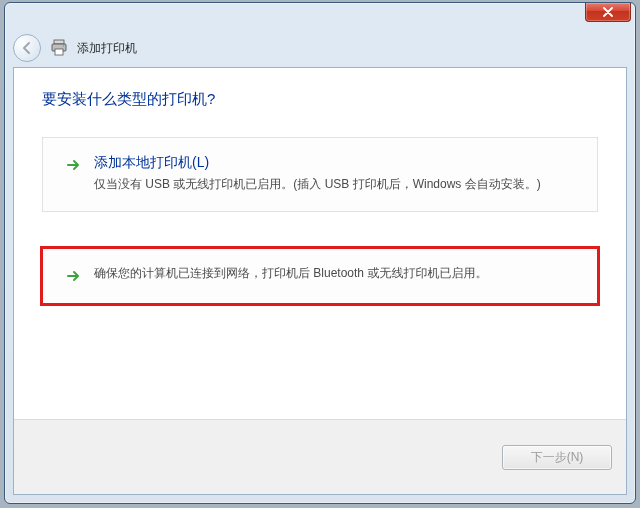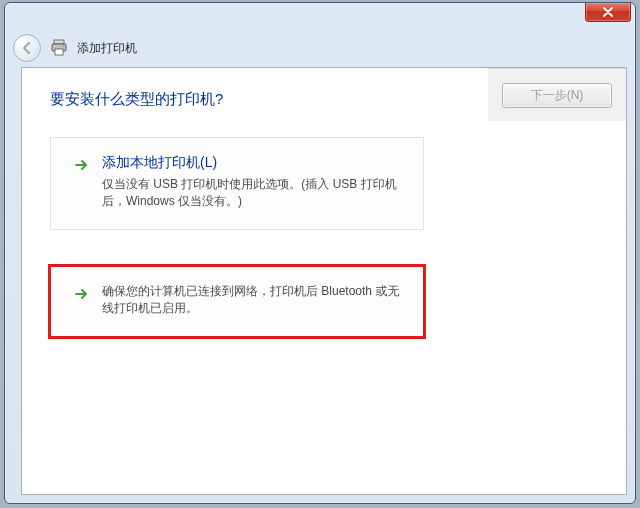--- a/index.html
+++ b/index.html
@@ -68,25 +68,25 @@
   .printer-ico {
     width: 20px; height: 20px;
     display:flex; align-items:center; justify-content:center;
   }
   .header-title {
     font-size: 12px;
     color: #2a2a2a;
   }
   .content-frame {
     flex: 1;
-    margin: 0 8px 8px 16px;
+    margin: 0 8px 8px 8px;
     background: #ffffff;
     border: 1px solid #9cb2c8;
     display: flex;
-    flex-direction: row;
+    flex-direction: column;
     position: relative;
     gap: 36px;
   }
   .content-body {
     flex: 1;
     padding: 22px 28px 10px 28px;
   }
   .question {
     font-size: 15px;
     color: #003399;
@@ -123,21 +123,21 @@
     color: #4a4a4a;
     line-height: 1.45;
   }
   .footer {
     height: 44px;
     border-top: 1px solid #d8dde3;
     background: #f0f0f0;
     display: flex;
     align-items: center;
     justify-content: flex-end;
-    padding: 4px 14px;
+    padding: 15px 14px;
     gap: 10px;
   }
   .btn {
     min-width: 84px;
     height: 23px;
     font-size: 12px;
     background: linear-gradient(to bottom,#f7f7f7,#e6e6e6);
     border: 1px solid #aeb3b9;
     border-radius: 3px;
     display:flex; align-items:center; justify-content:center;
@@ -186,21 +186,21 @@
       <div class="question">要安装什么类型的打印机?</div>
 
       <div class="option">
         <div class="opt-arrow">
           <svg width="16" height="16" viewBox="0 0 16 16">
             <path d="M3 8 H12 M9 4 L13 8 L9 12" fill="none" stroke="#3fa23f" stroke-width="2" stroke-linecap="round" stroke-linejoin="round"></path>
           </svg>
         </div>
         <div class="opt-texts">
           <div class="opt-title">添加本地打印机(L)</div>
-          <div class="opt-desc">仅当没有 USB 打印机时使用此选项。(插入 USB 打印机后，Windows 仅当没有。)</div>
+          <div class="opt-desc">仅当没有 USB 或无线打印机已启用。(插入 USB 打印机后，Windows 会自动安装。)</div>
         </div>
       </div>
 
       <div class="option highlight">
         <div class="opt-arrow">
           <svg width="16" height="16" viewBox="0 0 16 16">
             <path d="M3 8 H12 M9 4 L13 8 L9 12" fill="none" stroke="#3fa23f" stroke-width="2" stroke-linecap="round" stroke-linejoin="round"></path>
           </svg>
         </div>
         <div class="opt-texts">

